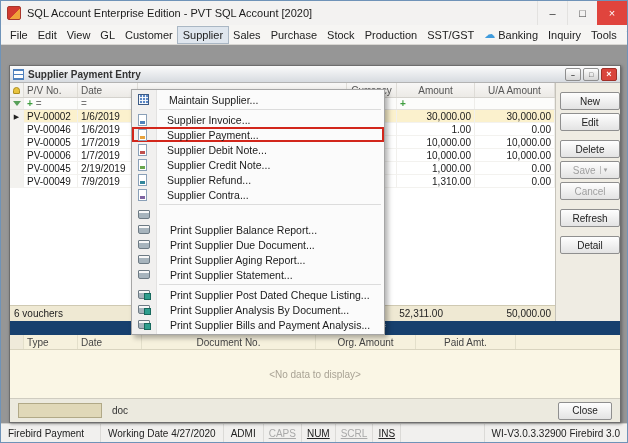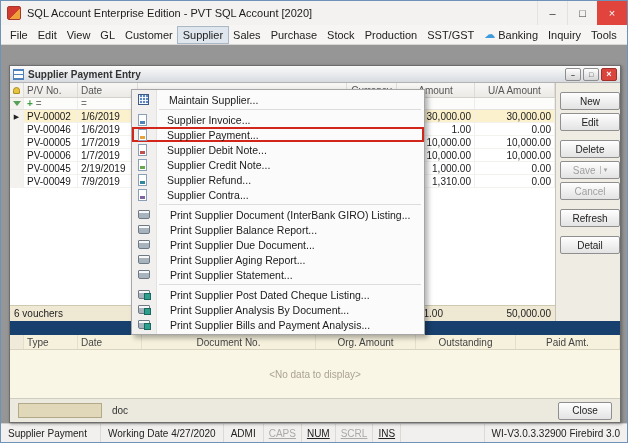--- a/index.html
+++ b/index.html
@@ -277,21 +277,20 @@
         </div>
       </div>
 
       <div class="ko-title">Invoice/ Debit Note Knock Off</div>
       <div class="ko-header">
         <div class="ko-gutter"></div>
         <div>Type</div>
         <div>Date</div>
         <div class="hcenter">Document No.</div>
         <div class="hcenter">Org. Amount</div>
-        <div class="hcenter">Outstanding</div>
         <div class="hcenter">Paid Amt.</div>
       </div>
       <div class="ko-empty">
         <span class="no-data">&lt;No data to display&gt;</span>
       </div>
 
       <div class="bottom-strip">
         <div class="doc-box"></div>
         <span class="doc-label">doc</span>
         <button class="btn close-btn">Close</button>
@@ -324,21 +323,20 @@
         <span class="dd-icon ic-doc doc-teal"></span>
         <span class="dd-label">Supplier Refund...</span>
       </div>
       <div class="dd-item">
         <span class="dd-icon ic-doc doc-purple"></span>
         <span class="dd-label">Supplier Contra...</span>
       </div>
       <div class="dd-sep"></div>
       <div class="dd-item">
         <span class="dd-icon ic-printer"></span>
-        <span class="dd-label">Print Supplier Document (InterBank GIRO) Listing...</span>
       </div>
       <div class="dd-item">
         <span class="dd-icon ic-printer"></span>
         <span class="dd-label">Print Supplier Balance Report...</span>
       </div>
       <div class="dd-item">
         <span class="dd-icon ic-printer"></span>
         <span class="dd-label">Print Supplier Due Document...</span>
       </div>
       <div class="dd-item">
@@ -359,21 +357,21 @@
         <span class="dd-label">Print Supplier Analysis By Document...</span>
       </div>
       <div class="dd-item">
         <span class="dd-icon ic-printer alt"></span>
         <span class="dd-label">Print Supplier Bills and Payment Analysis...</span>
       </div>
     </div>
   </div>
 
   <div class="statusbar">
-    <div class="seg first">Supplier Payment</div>
+    <div class="seg first">Firebird Payment</div>
     <div class="seg">
       <span>Working Date</span>&nbsp;
       <span>4/27/2020</span>
     </div>
     <div class="seg">ADMI</div>
     <div class="seg lock off">CAPS</div>
     <div class="seg lock">NUM</div>
     <div class="seg lock off">SCRL</div>
     <div class="seg lock">INS</div>
     <div class="sb-spacer"></div>

